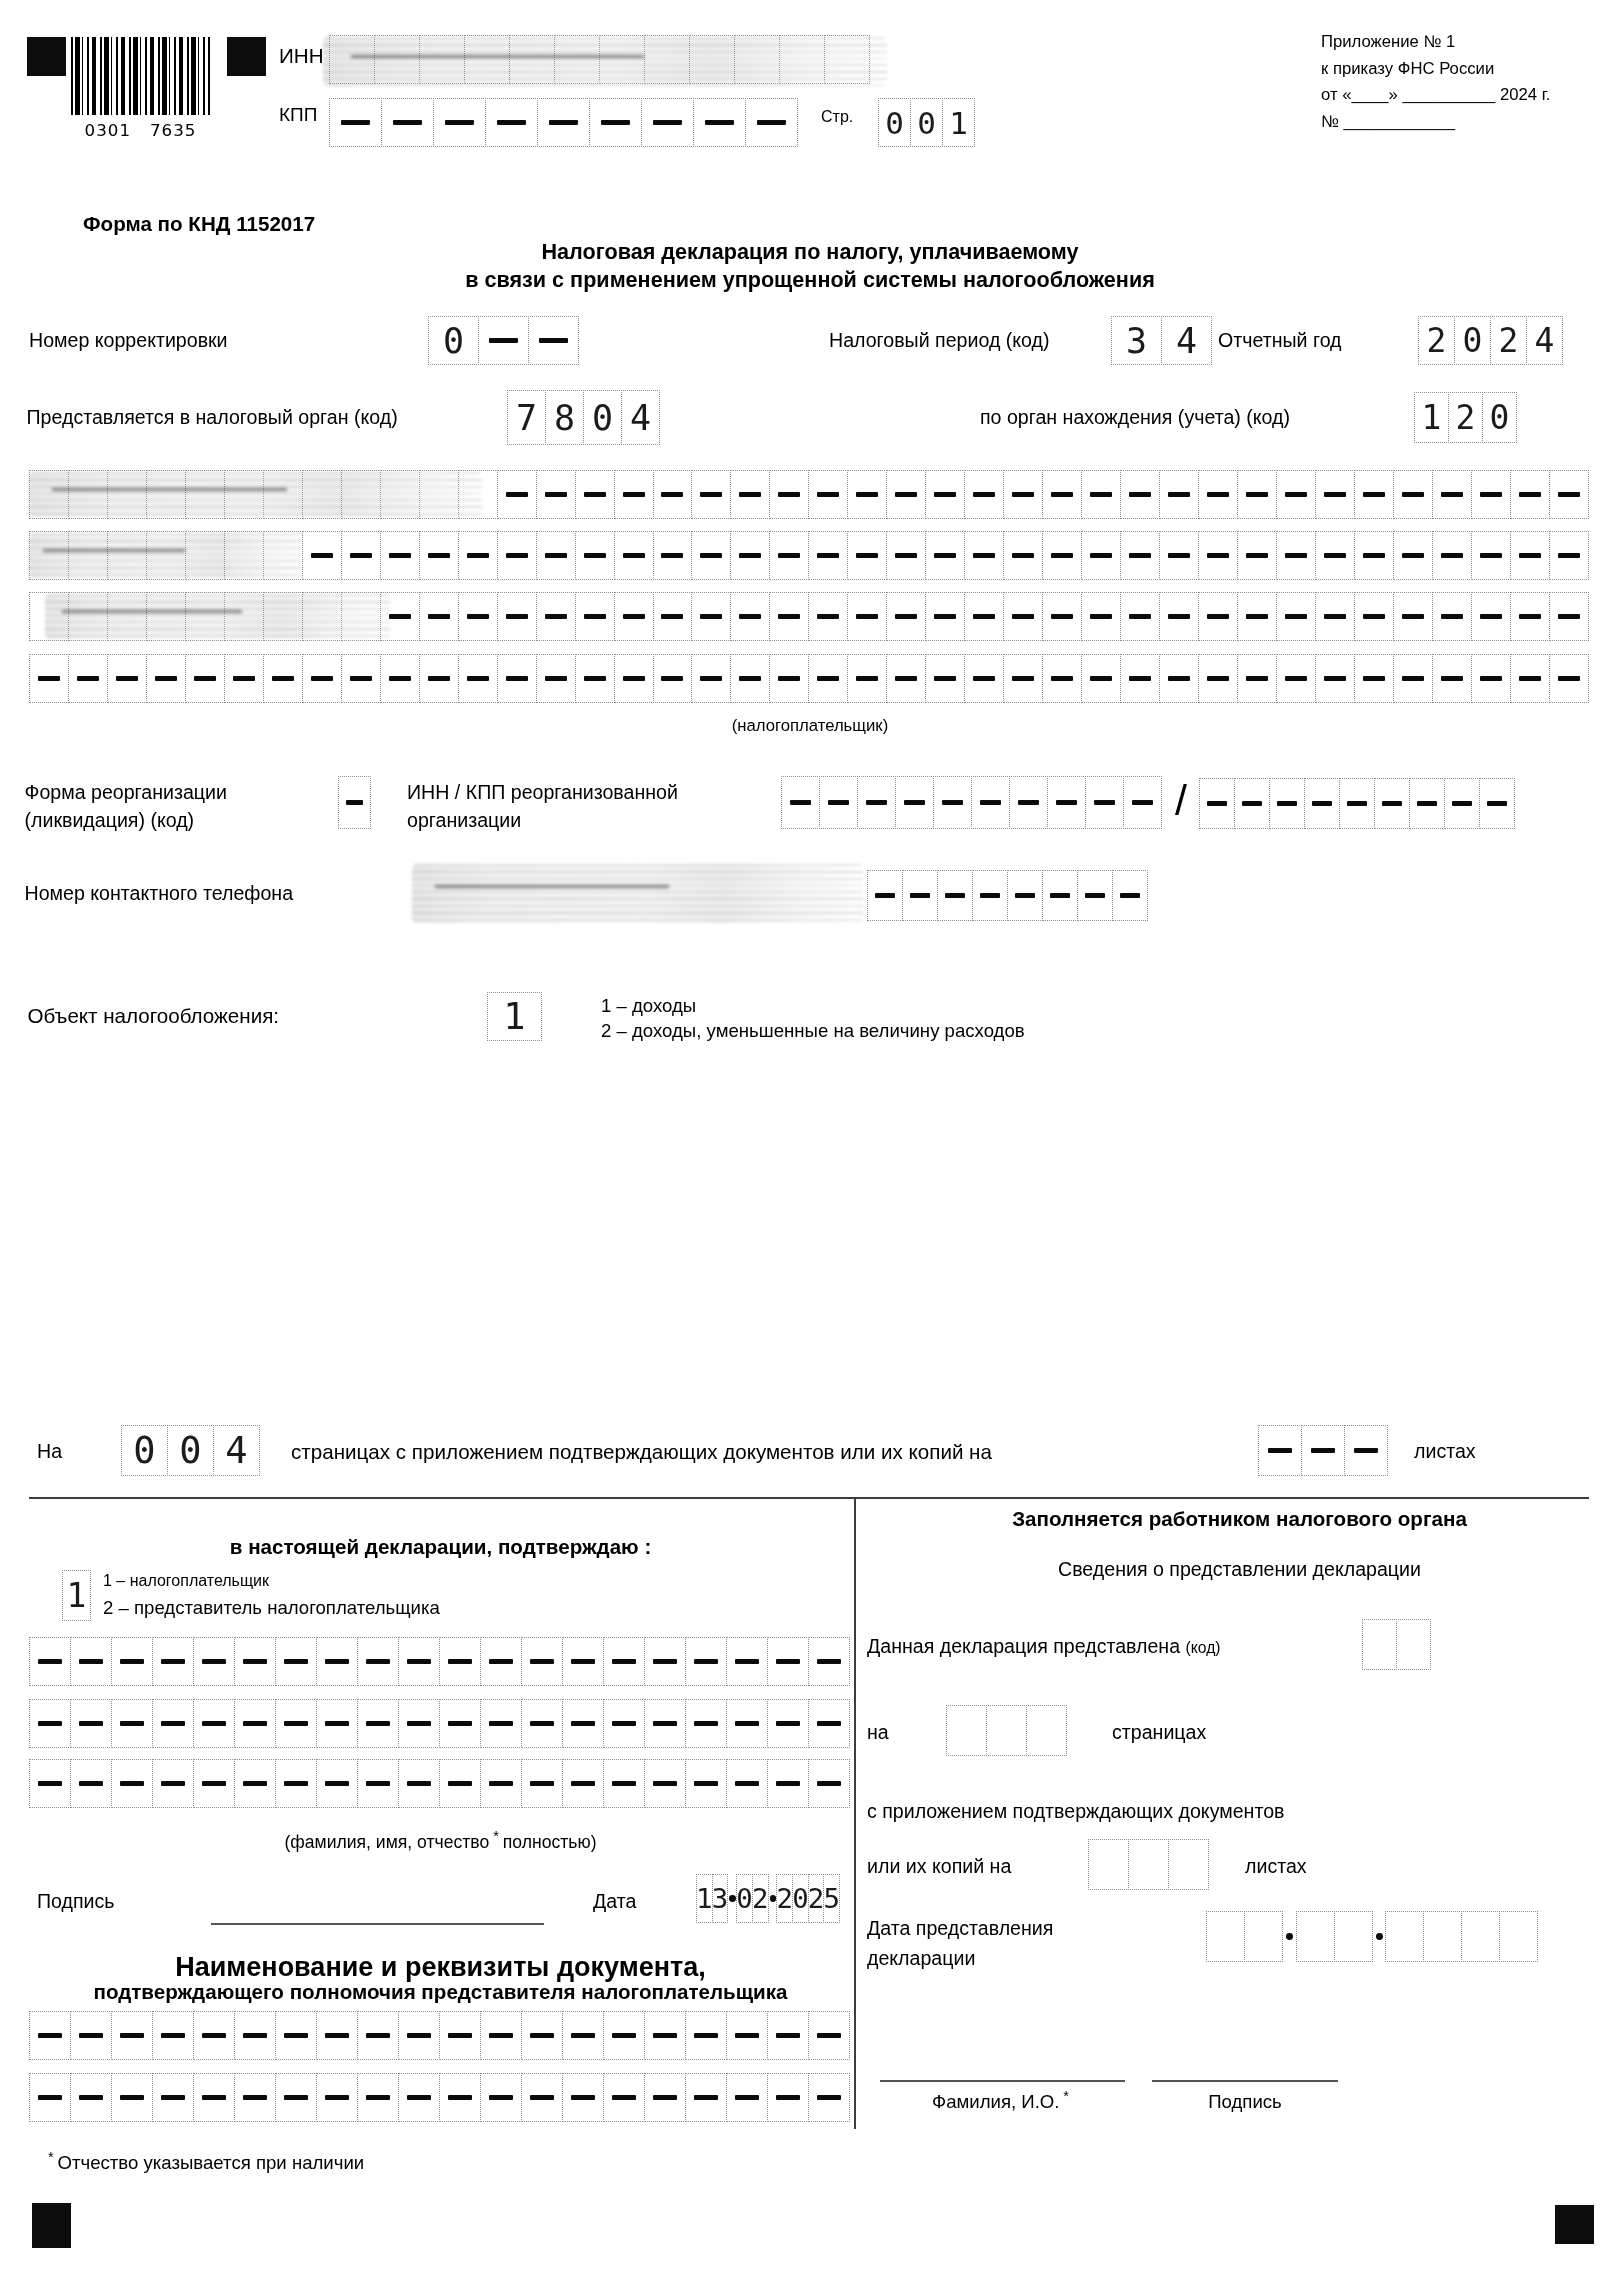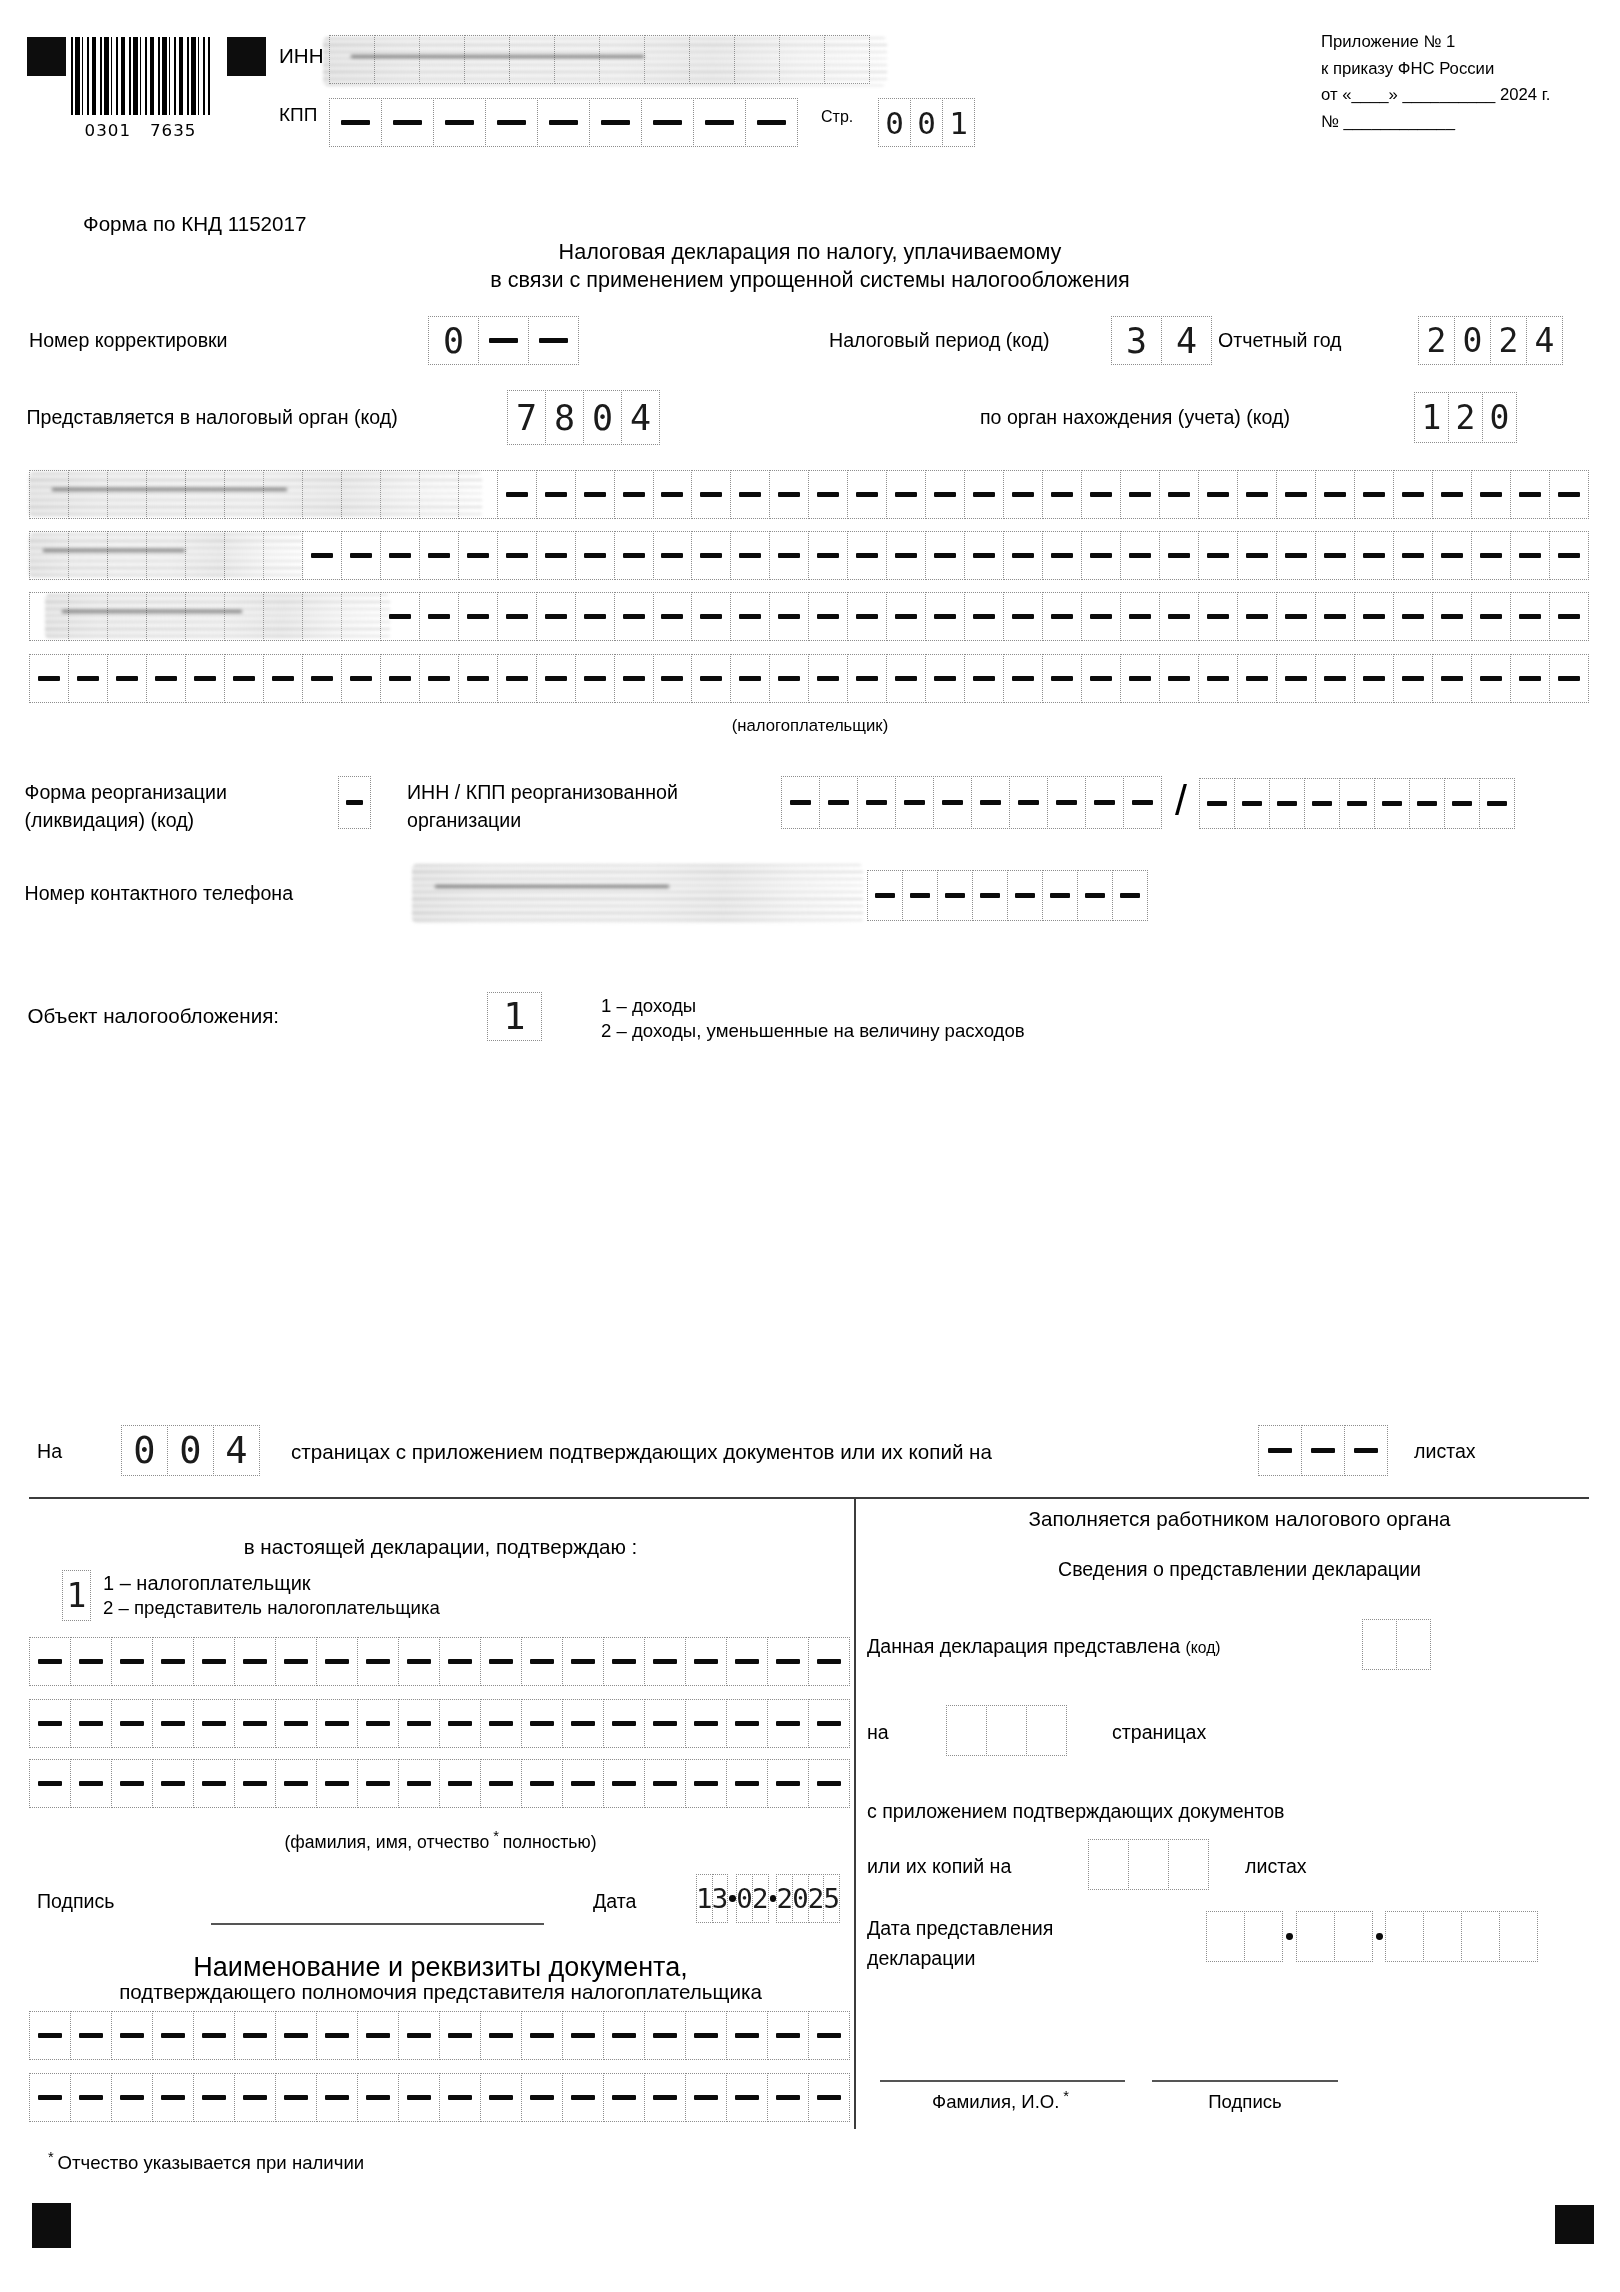--- a/index.html
+++ b/index.html
@@ -1,21 +1,21 @@
 <!DOCTYPE html>
 <html><head>
 <meta charset="utf-8">
 <style>
   html,body{margin:0;padding:0;background:#ffffff;}
   .page{position:relative;width:1620px;height:2293px;background:#fff;overflow:hidden;
         font-family:"Liberation Sans",sans-serif;color:#000;}
   .sq{position:absolute;width:39px;height:39px;background:#0d0d0d;}
   .lbl{position:absolute;font-size:19.6px;white-space:nowrap;}
   .sm{font-size:15.7px;}
-  .b{font-weight:normal;}
+  .b{font-weight:bold;}
   .ctr{text-align:center;}
   .barcode-bars{position:absolute;width:139px;height:78px;
     background:repeating-linear-gradient(90deg,#000 0 2px,#fff 2px 3.9px,#000 3.9px 8.8px,#fff 8.8px 10.8px,#000 10.8px 11.8px,#fff 11.8px 15.7px,#000 15.7px 17.6px,#fff 17.6px 20.6px,#000 20.6px 25.5px,#fff 25.5px 29px);}
   .barcode-num{position:absolute;width:139px;text-align:center;font-family:"DejaVu Sans",sans-serif;font-size:16.7px;letter-spacing:1px;white-space:pre;}
   .cellrow{position:absolute;display:flex;align-items:stretch;}
   .cell{box-sizing:border-box;width:var(--cw,37px);height:var(--ch,49px);margin-left:-1px;
         border:1px dotted #8d8d8d;display:flex;align-items:center;justify-content:center;
         font-family:"DejaVu Sans Mono",monospace;font-size:var(--cf,33px);color:#1b1b1b;}
   .cellrow .cell:first-child{margin-left:0;}
   .fill .cell{flex:1;width:auto;}
@@ -712,21 +712,21 @@
     </div>
   <div class="lbl" style="left:1414px;top:1440px">листах</div>
 
   <div class="hline" style="left:29px;top:1497px;width:1560px"></div>
   <div class="vline" style="left:854px;top:1497px;height:632px"></div>
 
   <div class="lbl b ctr" style="left:29px;top:1535px;width:823px;font-size:20.6px">в настоящей декларации, подтверждаю :</div>
   <div class="cellrow" style="left:62px;top:1570px;--cw:29px;--ch:51px">
       <span class="cell">1</span>
     </div>
-  <div class="lbl" style="left:103px;top:1572px;font-size:20px">1 – налогоплательщик</div>
+  <div class="lbl" style="left:103px;top:1572px;font-size:16px">1 – налогоплательщик</div>
   <div class="lbl" style="left:103px;top:1597px;font-size:18.6px">2 – представитель налогоплательщика</div>
 
   <div class="cellrow fill" style="left:29px;top:1637px;width:821px;--ch:49px">
       <span class="cell">
         <i class="dashmark"></i>
       </span>
       <span class="cell">
         <i class="dashmark"></i>
       </span>
       <span class="cell">

